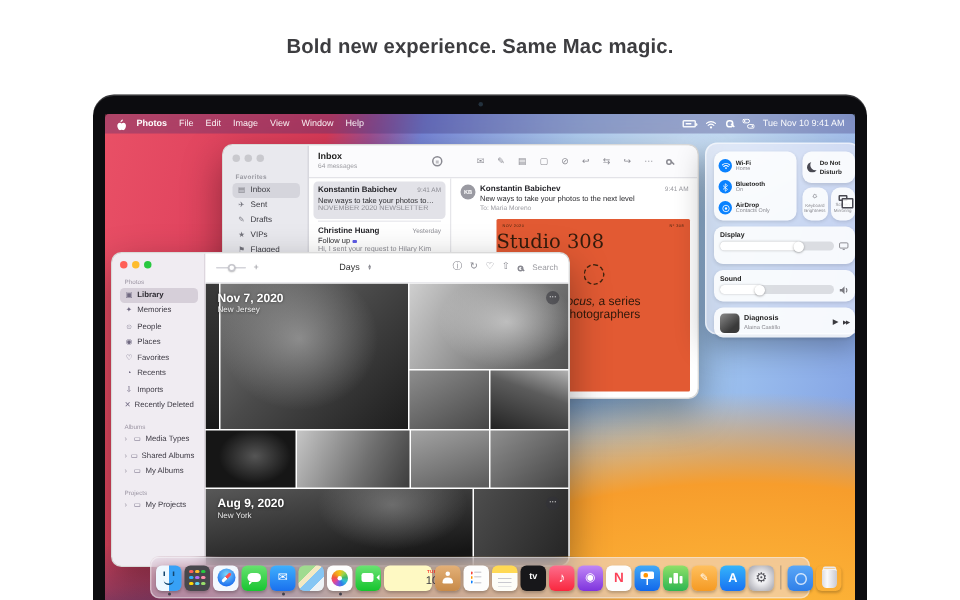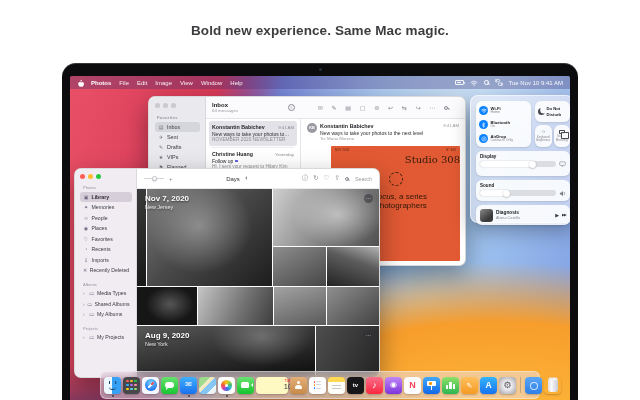--- a/index.html
+++ b/index.html
@@ -77,21 +77,21 @@
   .avatar{width:10px;height:10px;border-radius:50%;background:#9a9aa2;color:#fff;font-size:3.8px;font-weight:700;
     display:flex;align-items:center;justify-content:center;flex:none;}
   .read-meta{flex:1;line-height:1.25;min-width:0;}
   .read-sender{font-size:5.4px;font-weight:700;color:#1f1f24;}
   .read-subj{font-size:5px;color:#2c2c30;}
   .read-to{font-size:4.4px;color:#9a9aa0;}
   .read-time{font-size:4.3px;color:#9a9aa0;}
   .newsletter{margin:2px 5px 4px 30px;flex:1;background:#e25a33;border-radius:1px;position:relative;
     color:#3a2110;overflow:hidden;}
   .nl-meta{display:flex;justify-content:space-between;padding:3px 4px 0;font-size:2.6px;letter-spacing:.3px;color:#47260f;}
-  .nl-title{text-align:right;font-family:"DejaVu Serif","Liberation Serif",serif;font-size:10px;margin-top:2px;color:#331b0c;}
+  .nl-title{text-align:left;font-family:"DejaVu Serif","Liberation Serif",serif;font-size:13px;margin-top:2px;color:#331b0c;}
   .nl-burst{display:block;width:14px;height:14px;margin:7px auto 6px;border:1px dashed #42250f;border-radius:50%;}
   .nl-body{text-align:center;font-family:"DejaVu Serif","Liberation Serif",serif;font-size:8px;line-height:1.2;width:74px;margin:0 auto;color:#2f190b;}
   .nl-body em{font-style:italic;}
 
   
   .cc{position:absolute;left:400px;top:19px;width:104px;height:128px;z-index:15;border-radius:8px;
     background:rgba(244,241,248,.55);backdrop-filter:blur(6px);border:.5px solid rgba(255,255,255,.55);
     box-shadow:0 8px 20px rgba(0,0,0,.3);}
   .cc-card{position:absolute;background:rgba(255,255,255,.85);border-radius:6px;box-shadow:0 1px 2.5px rgba(0,0,0,.12);}
   .cc-conn{left:5px;top:5px;width:55px;height:46px;padding:2.5px 0 0 3px;}

